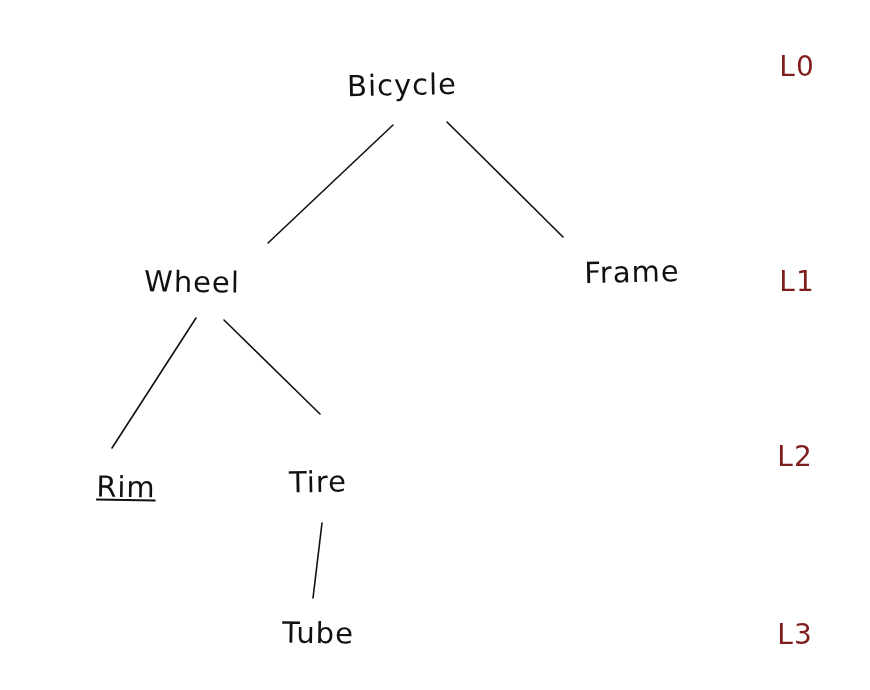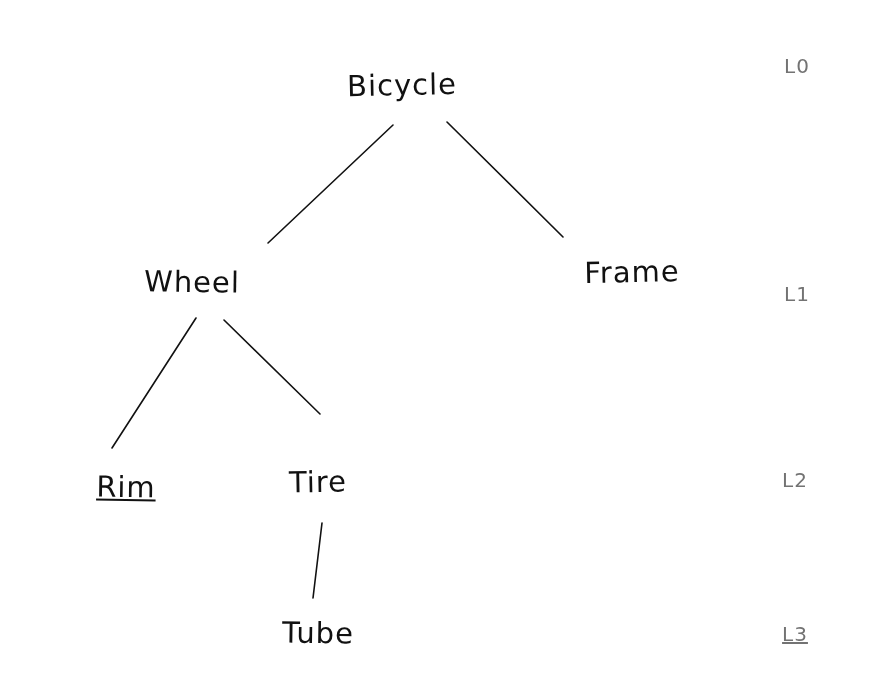--- a/index.html
+++ b/index.html
@@ -35,38 +35,38 @@
     font-weight: 500;
     letter-spacing: 1px;
     white-space: nowrap;
   }
   
   .tilt-a { transform: translate(-50%, -50%) rotate(-1.2deg); }
   .tilt-b { transform: translate(-50%, -50%) rotate(0.8deg); }
   .level-label {
     position: absolute;
     transform: translate(-50%, -50%);
-    color: #737373;
-    font-size: 20px;
+    color: #7f1d1d;
+    font-size: 28px;
     font-weight: 500;
     letter-spacing: 1px;
     white-space: nowrap;
   }
   
   #node-bicycle { left: 402px; top: 85px;  }
   #node-wheel   { left: 192px; top: 282px; }
   #node-frame   { left: 632px; top: 272px; }
   #node-rim     { left: 126px; top: 487px; text-decoration: underline; }
   #node-tire    { left: 318px; top: 482px; }
   #node-tube    { left: 318px; top: 633px; }
   
   #level-l0 { left: 797px; top: 66px;  }
-  #level-l1 { left: 797px; top: 294px; }
-  #level-l2 { left: 795px; top: 480px; }
-  #level-l3 { left: 795px; top: 634px; text-decoration: underline; }
+  #level-l1 { left: 797px; top: 281px; }
+  #level-l2 { left: 795px; top: 456px; }
+  #level-l3 { left: 795px; top: 634px; }
 </style>
 </head>
 <body>
 
 <div class="canvas">
 
   <svg class="edges" viewBox="0 0 870 690" xmlns="http://www.w3.org/2000/svg" aria-hidden="true">
     <line x1="393" y1="125" x2="268" y2="243"></line>
     <line x1="447" y1="122" x2="563" y2="237"></line>
     <line x1="196" y1="318" x2="112" y2="448"></line>

